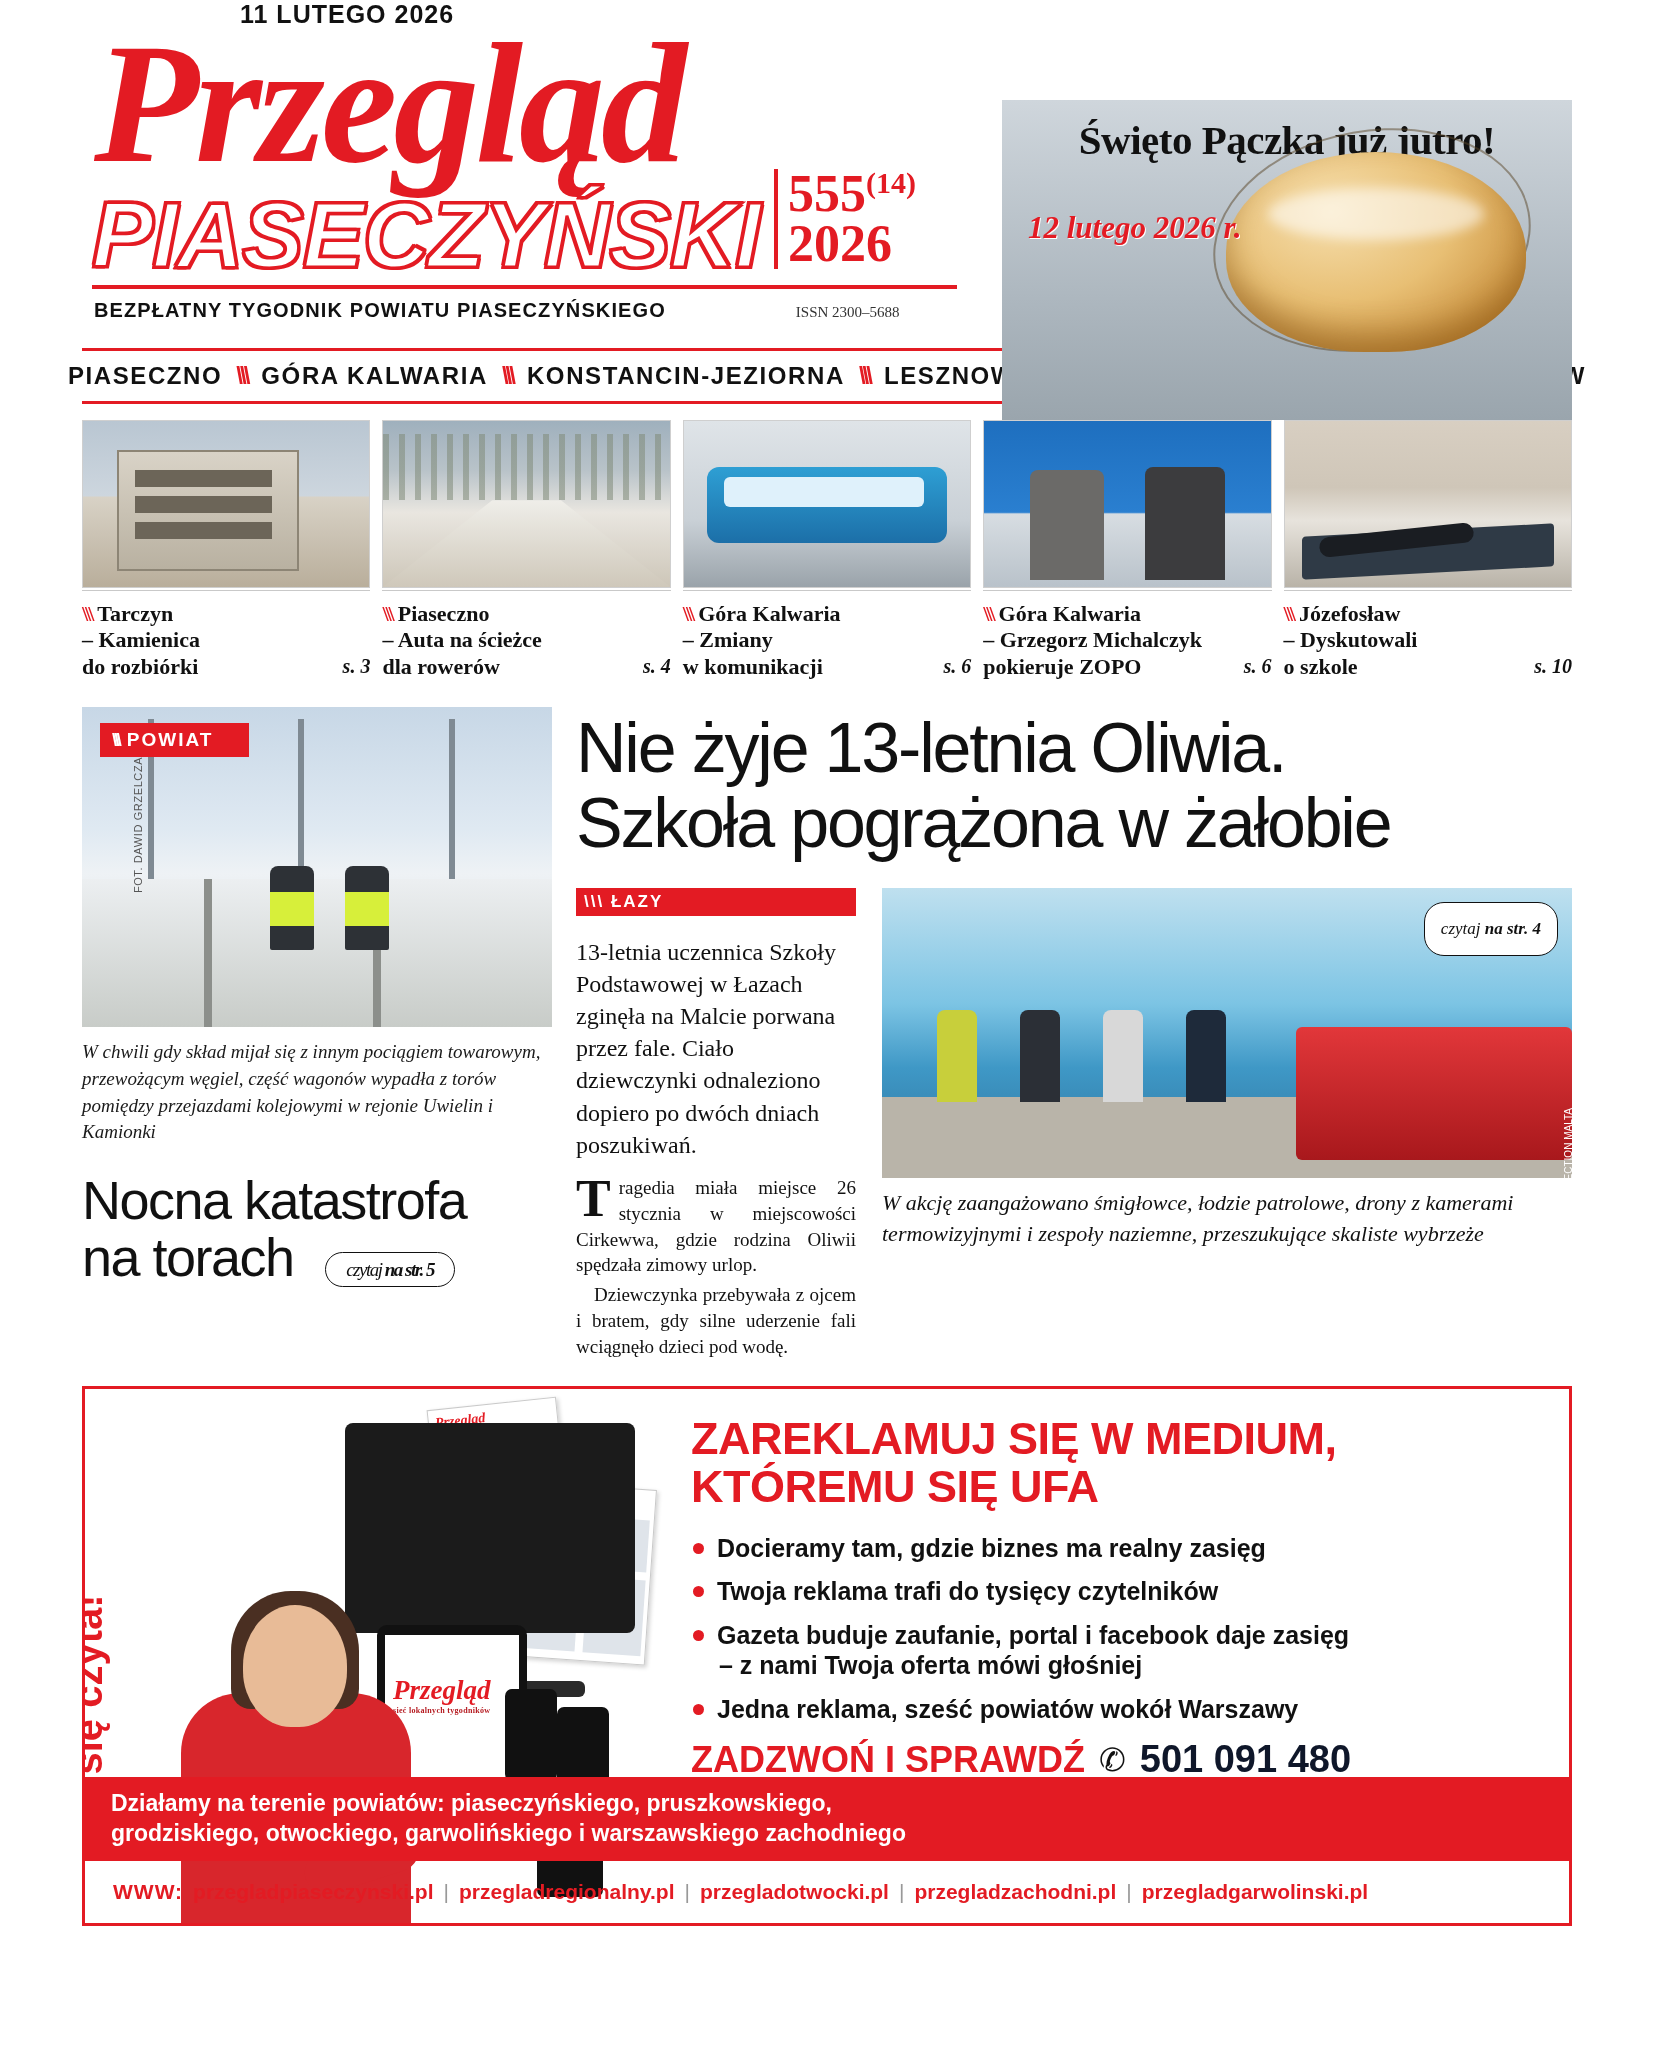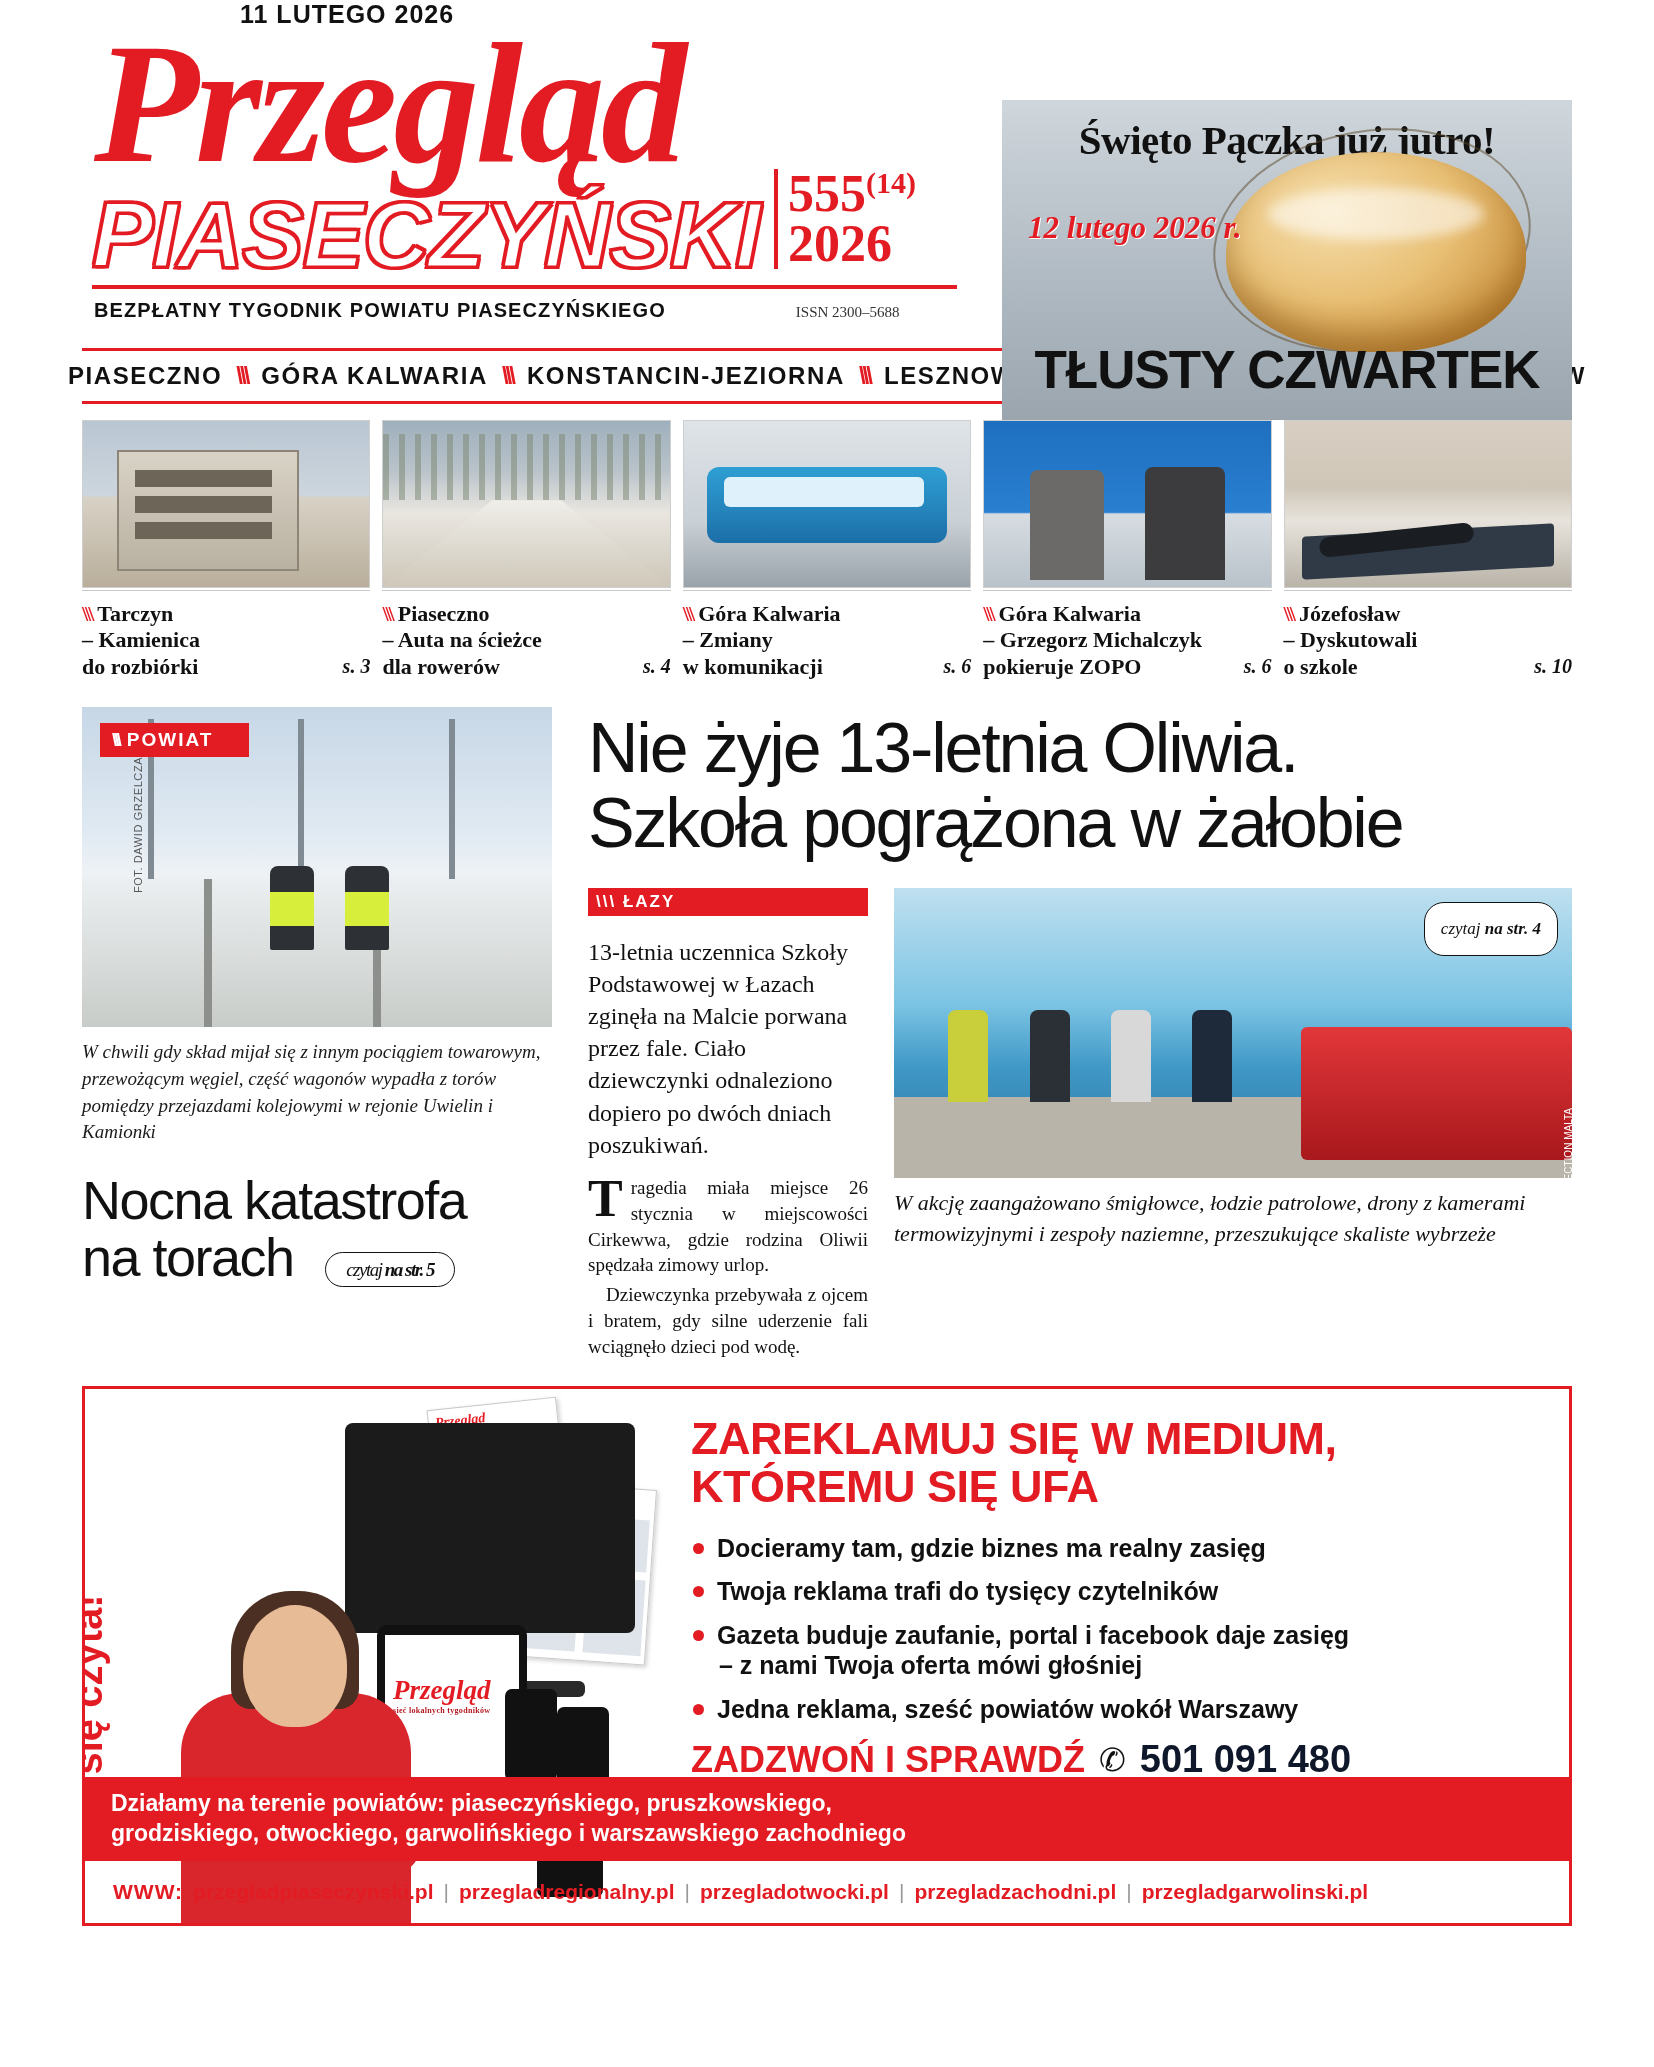--- a/index.html
+++ b/index.html
@@ -229,21 +229,21 @@
   .img-hand:before{content:"";position:absolute;left:16%;top:30%;width:26%;height:66%;background:#6b6a68;border-radius:8px 8px 0 0;}
   .img-hand:after{content:"";position:absolute;right:16%;top:28%;width:28%;height:68%;background:#3c3c3e;border-radius:8px 8px 0 0;}
   .img-mic { background: linear-gradient(180deg,#d8cfc2 0%,#cfc6b8 40%,#e7e3dc 60%,#b9b3a8 100%); }
   .img-mic:before{content:"";position:absolute;left:6%;bottom:8%;width:88%;height:26%;background:#2f3a46;border-radius:4px;transform:skewY(-3deg);}
   .img-mic:after{content:"";position:absolute;left:12%;bottom:22%;width:54%;height:12%;background:#1a1d22;border-radius:10px;transform:rotate(-6deg);}
 
   
   .feature {
     display: grid;
     grid-template-columns: 470px 1fr;
-    gap: 36px;
+    gap: 24px;
     margin-top: 14px;
   }
   .lead-photo-wrap { position: relative; }
   .lead-photo {
     position: relative;
     width: 100%;
     height: 320px;
     overflow: hidden;
     background: linear-gradient(180deg,#c7d7e6 0%,#dfe9f2 38%,#eef2f5 52%,#cfd6d9 100%);
   }
@@ -531,21 +531,20 @@
         <div class="tagline">BEZPŁATNY TYGODNIK POWIATU PIASECZYŃSKIEGO</div>
         <div class="issn">ISSN 2300–5688</div>
       </div>
     </div>
 
     <div class="promo">
       <div class="promo-title">Święto Pączka już jutro!</div>
       <div class="donut-string"></div>
       <div class="donut"></div>
       <div class="promo-date">12 lutego 2026 r.</div>
-      <div class="promo-big">TŁUSTY CZWARTEK</div>
     </div>
   </div>
 
   <div class="towns">
     <span class="town">PIASECZNO</span>
     <span class="sep">\\\</span>
     <span class="town">GÓRA  KALWARIA</span>
     <span class="sep">\\\</span>
     <span class="town">KONSTANCIN-JEZIORNA</span>
     <span class="sep">\\\</span>

